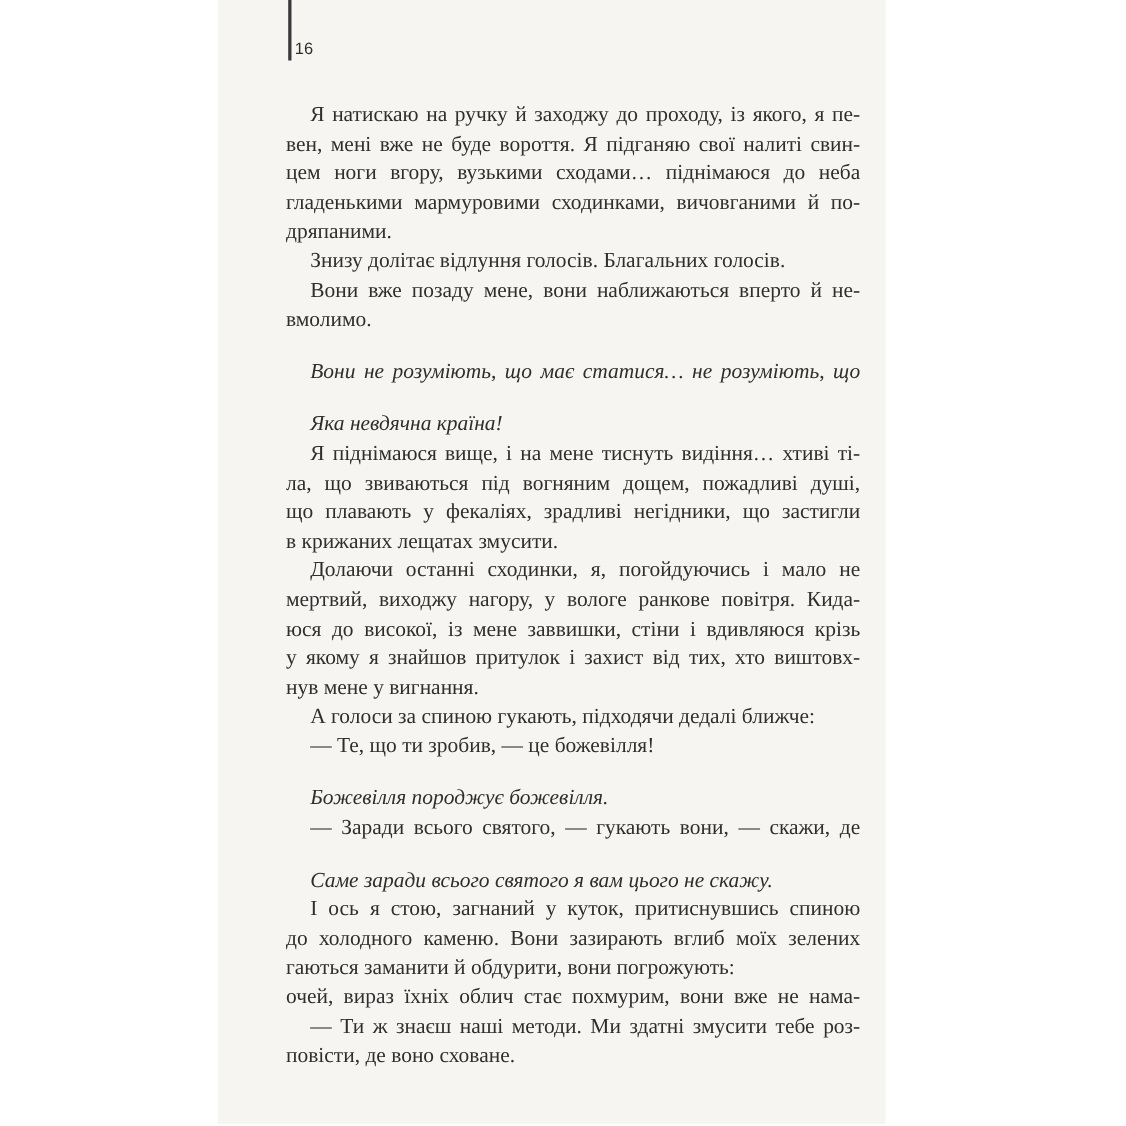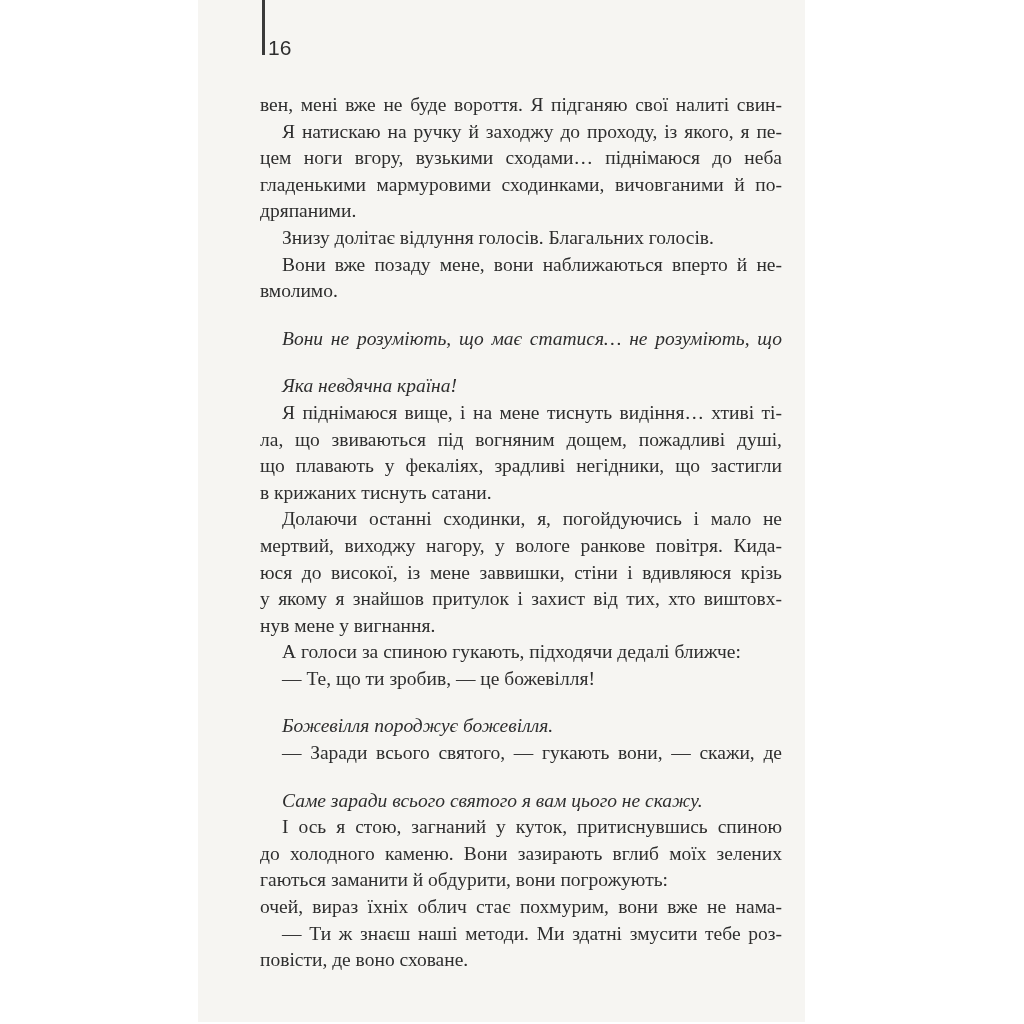--- a/index.html
+++ b/index.html
@@ -8,21 +8,21 @@
   }
   .page {
     position:absolute; left:198px; top:0; width:607px; height:1022px;
     background:#f6f5f2;
   }
   .rule {
     position:absolute; left:262px; top:0; width:3px; height:55px; background:#3a3a3a;
   }
   .page-number {
     position:absolute; left:268px; top:36px;
-    font-family:"Liberation Sans", sans-serif; font-size:21px; color:#2f2f2f;
+    font-family:"Liberation Sans", sans-serif; font-size:15px; color:#2f2f2f;
   }
   .text {
     position:absolute; left:260px; top:92px; width:522px;
     font-family:"Liberation Serif", serif; font-size:19.5px; line-height:26.6px;
     color:#2e2e2e; text-align:justify;
     hyphens:manual;
   }
   .text p { margin:0; text-indent:22px; }
   .text p.it { font-style:italic;margin-top:21px; }
   .line { display:block; text-align:justify; text-align-last:justify; white-space:nowrap; }
@@ -30,22 +30,22 @@
 </style>
 </head>
 <body>
 
 <div class="page"></div>
 <div class="rule"></div>
 <div class="page-number">16</div>
 
 <div class="text" id="body-text">
     <p>
+      <span class="line">Я натискаю на ручку й заходжу до проходу, із якого, я пе-</span>
       <span class="line" style="margin-left: -22px;">вен, мені вже не буде вороття. Я підганяю свої налиті свин-</span>
-      <span class="line">Я натискаю на ручку й заходжу до проходу, із якого, я пе-</span>
       <span class="line" style="margin-left: -22px;">цем ноги вгору, вузькими сходами… піднімаюся до неба</span>
       <span class="line" style="margin-left: -22px;">гладенькими мармуровими сходинками, вичовганими й по-</span>
       <span class="line last" style="margin-left: -22px;">дряпаними.</span>
     </p>
     <p>
       <span class="line last">Знизу долітає відлуння голосів. Благальних голосів.</span>
     </p>
     <p>
       <span class="line">Вони вже позаду мене, вони наближаються вперто й не-</span>
       <span class="line last" style="margin-left: -22px;">вмолимо.</span>
@@ -53,21 +53,21 @@
     <p class="it">
       <span class="line">Вони не розуміють, що має статися… не розуміють, що</span>
     </p>
     <p class="it">
       <span class="line last">Яка невдячна країна!</span>
     </p>
     <p>
       <span class="line">Я піднімаюся вище, і на мене тиснуть видіння… хтиві ті-</span>
       <span class="line" style="margin-left: -22px;">ла, що звиваються під вогняним дощем, пожадливі душі,</span>
       <span class="line" style="margin-left: -22px;">що плавають у фекаліях, зрадливі негідники, що застигли</span>
-      <span class="line last" style="margin-left: -22px;">в крижаних тиснуть сатани.</span>
+      <span class="line last" style="margin-left: -22px;">в крижаних лещатах змусити.</span>
     </p>
     <p>
       <span class="line">Долаючи останні сходинки, я, погойдуючись і мало не</span>
       <span class="line" style="margin-left: -22px;">мертвий, виходжу нагору, у вологе ранкове повітря. Кида-</span>
       <span class="line" style="margin-left: -22px;">юся до високої, із мене заввишки, стіни і вдивляюся крізь</span>
       <span class="line" style="margin-left: -22px;">у якому я знайшов притулок і захист від тих, хто виштовх-</span>
       <span class="line last" style="margin-left: -22px;">нув мене у вигнання.</span>
     </p>
     <p>
       <span class="line last">А голоси за спиною гукають, підходячи дедалі ближче:</span>

